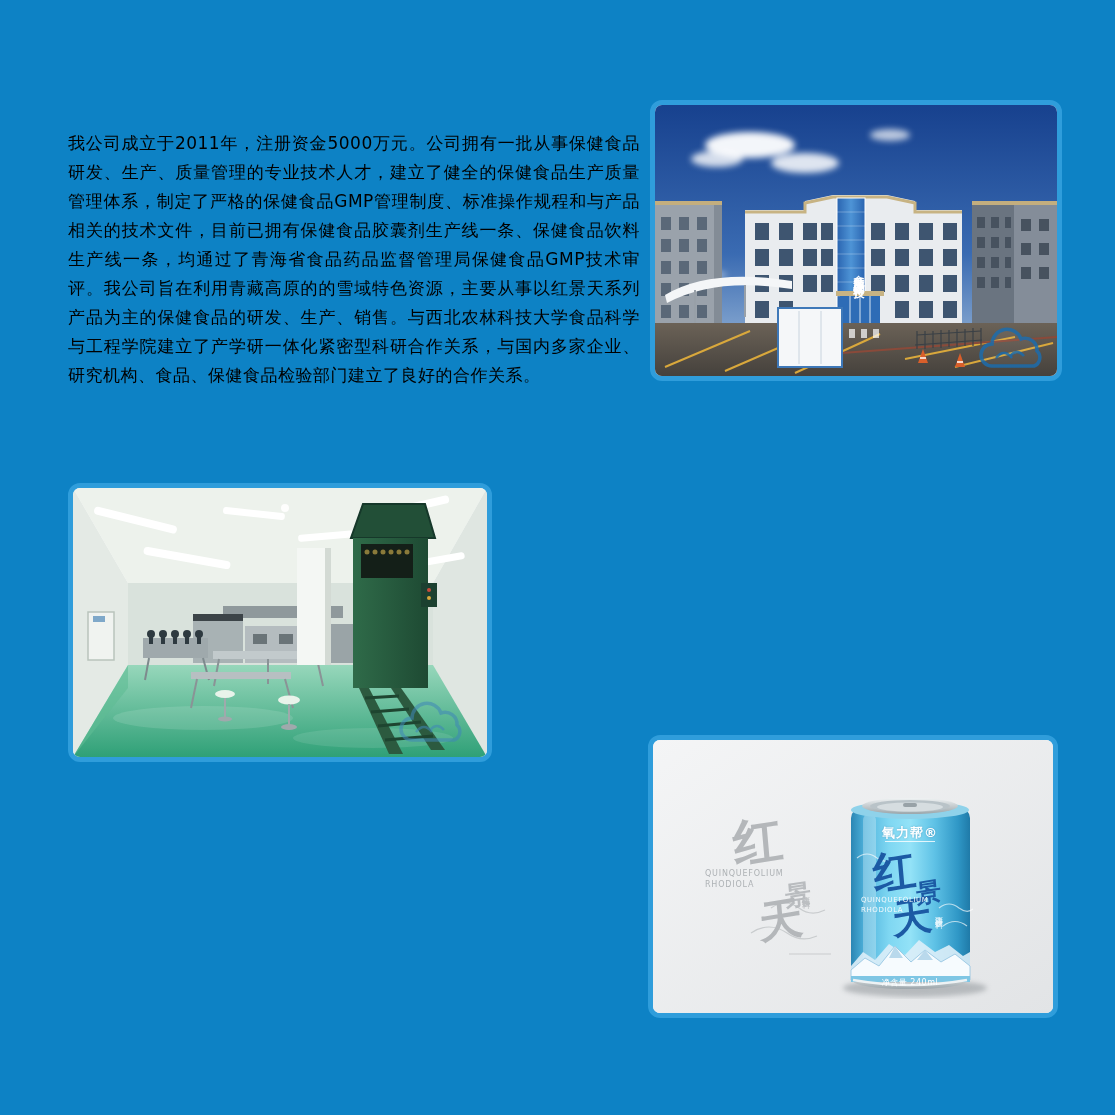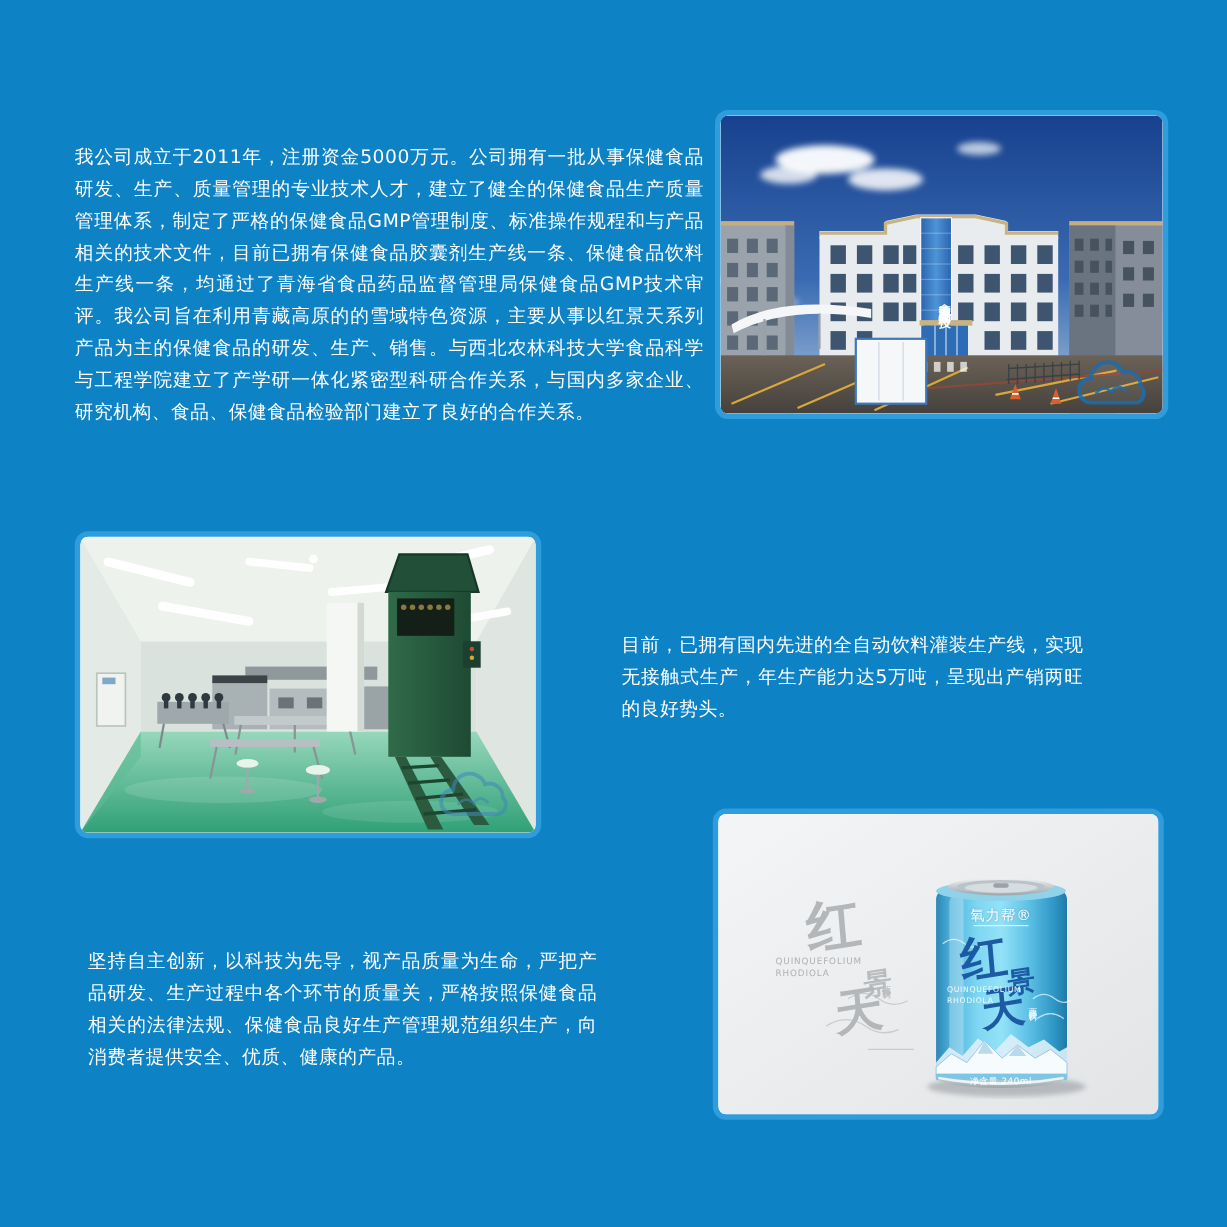--- a/index.html
+++ b/index.html
@@ -1,37 +1,37 @@
 <!DOCTYPE html>
 <html><head>
 <meta charset="utf-8">
 <style>
   html,body{margin:0;padding:0;}
   body{background:#0D82C5;font-family:"DejaVu Sans","Liberation Sans",sans-serif;}
   #page{position:relative;width:1115px;height:1115px;background:#0D82C5;overflow:hidden;}
 
-  .para{position:absolute;color:#ffffff;font-size:17px;line-height:29px;text-align:justify;letter-spacing:0.5px;}
+  .para{position:absolute;color:#000000;font-size:17px;line-height:29px;text-align:justify;letter-spacing:0.5px;}
   .para-intro{left:68px;top:112px;width:572px;}
   .para-production{left:565px;top:556px;width:420px;}
   .para-quality{left:80px;top:843px;width:463px;}
 
   .fig{position:absolute;box-sizing:border-box;border:5px solid #2F9DDB;border-radius:12px;overflow:hidden;background:#fff;}
   .fig svg{position:absolute;left:0;top:0;width:100%;height:100%;display:block;}
   .fig-building{left:650px;top:100px;width:412px;height:281px;}
   .fig-factory{left:68px;top:483px;width:424px;height:279px;}
   .fig-product{left:648px;top:735px;width:410px;height:283px;}
 
   .overlay{position:absolute;line-height:1;white-space:nowrap;}
 
   
   .building-sign{left:183px;top:116px;width:26px;height:104px;writing-mode:vertical-rl;text-orientation:upright;
     color:#FFFFFF;font-size:11px;letter-spacing:2px;text-align:center;font-weight:bold;}
 
   
-  .can-brand{left:226px;top:86px;width:62px;text-align:center;color:#FFFFFF;font-size:13px;font-weight:normal;letter-spacing:1px;text-shadow:0 0 2px rgba(30,90,140,.4);}
+  .can-brand{left:226px;top:86px;width:62px;text-align:center;color:#FFFFFF;font-size:13px;font-weight:bold;letter-spacing:1px;text-shadow:0 0 2px rgba(30,90,140,.4);}
   .can-brand-rule{left:232px;top:101px;width:50px;height:1px;background:rgba(255,255,255,.8);}
   .calli{font-weight:bold;color:#1C5AA4;transform:rotate(-9deg) skew(-4deg);font-family:"DejaVu Serif","Liberation Serif",serif;}
   .can-char1{left:220px;top:110px;font-size:43px;}
   .can-char2{left:263px;top:140px;font-size:25px;}
   .can-char3{left:239px;top:157px;font-size:40px;}
   .can-latin{left:208px;top:155px;color:#F2FAFD;font-size:7px;letter-spacing:.6px;line-height:10px;}
   .can-vert{left:281px;top:170px;height:62px;writing-mode:vertical-rl;text-orientation:upright;color:#E8F6FC;font-size:8px;letter-spacing:1px;}
   .can-net{left:227px;top:239px;width:60px;text-align:center;color:#FFFFFF;font-size:8px;letter-spacing:.5px;}
   .wm-char1{left:80px;top:76px;font-size:50px;color:#B4B7BA;}
   .wm-char2{left:132px;top:142px;font-size:26px;color:#B9BCBF;}
@@ -339,23 +339,21 @@
           <line x1="312" y1="252" x2="360" y2="248"></line>
       </g>
 
       <g transform="translate(325,212)" opacity=".55">
         <path d="M14,40 a11,11 0 0 1 0-22 a15,15 0 0 1 29-5 a12,12 0 0 1 16,12 a9,9 0 0 1-3,15 Z" fill="none" stroke="#3F87B8" stroke-width="3.5"></path>
         <path d="M18,32 q8,-10 16,0 M32,30 q7,-8 14,0" fill="none" stroke="#3F87B8" stroke-width="2.5"></path>
       </g>
     </svg>
   </figure>
 
-  <p class="para para-production">目前，已拥有国内先进的全自动饮料灌装生产线，实现无接触式生产，年生产能力达5万吨，呈现出产销两旺的良好势头。</p>
-
-  <p class="para para-quality">坚持自主创新，以科技为先导，视产品质量为生命，严把产品研发、生产过程中各个环节的质量关，严格按照保健食品相关的法律法规、保健食品良好生产管理规范组织生产，向消费者提供安全、优质、健康的产品。</p>
+
 
   <figure class="fig fig-product" style="margin:0">
     <svg viewBox="0 0 400 273" preserveAspectRatio="none">
       <defs>
         <linearGradient id="pBg" x1="0" y1="0" x2="1" y2="1">
           <stop offset="0" stop-color="#F4F5F6"></stop>
             <stop offset="1" stop-color="#E2E4E6"></stop>
         </linearGradient>
         <linearGradient id="canGrad" x1="0" y1="0" x2="1" y2="0">
           <stop offset="0" stop-color="#2B86B4"></stop>

